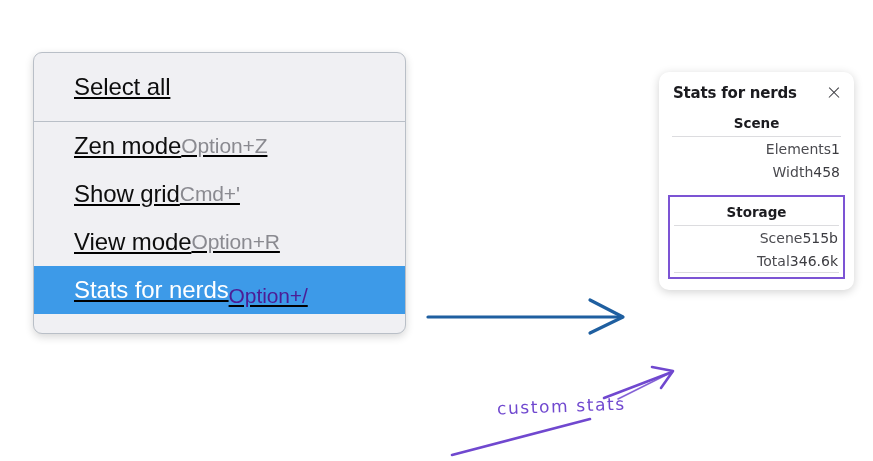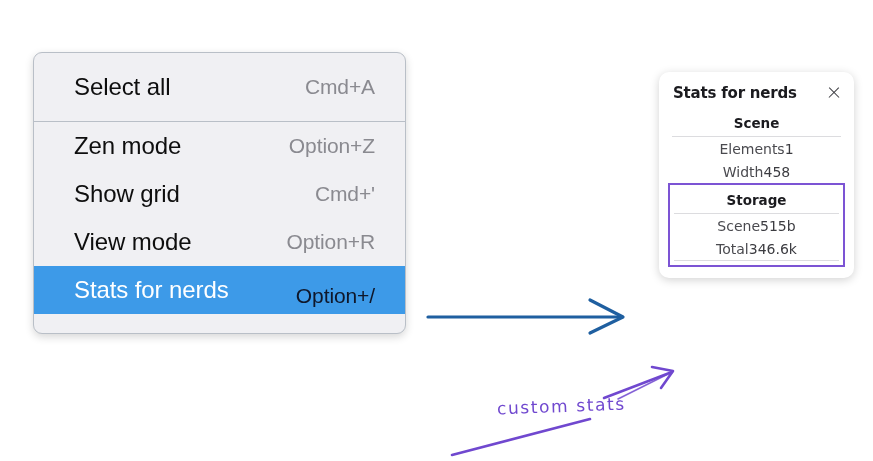--- a/index.html
+++ b/index.html
@@ -21,38 +21,39 @@
     border-radius: 9px;
     box-shadow: 0 3px 9px rgba(0,0,0,0.16);
     overflow: hidden;
   }
   .ctx-pad-top { height: 10px; }
   .ctx-pad-bottom { height: 19px; }
   .ctx-sep { height: 1px; background: #b9bfc7; margin: 10px 0 0 0; }
   .ctx-item {
     display: flex;
     align-items: center;
-    justify-content: space-between;
+    justify-content: flex-start;
     height: 48px;
     padding: 0 30px 0 40px;
     cursor: default;
+    text-decoration: underline;
   }
   .ctx-item .label {
     font-size: 24px;
     color: #0e0e0e;
     letter-spacing: -0.1px;
   }
   .ctx-item .shortcut {
     font-size: 21px;
     color: #8a8a90;
     letter-spacing: -0.1px;
   }
   .ctx-item.selected { background: #3d9ae8; }
   .ctx-item.selected .label { color: #ffffff; }
-  .ctx-item.selected .shortcut { color: #0f172a; margin-top: 12px; }
+  .ctx-item.selected .shortcut { color: #4c1d95; margin-top: 12px; }
 
   
   .stats-panel {
     position: absolute;
     left: 659px; top: 72px;
     width: 195px;
     background: #ffffff;
     border-radius: 10px;
     box-shadow: 0 2px 10px rgba(0,0,0,0.18);
     padding: 10px 12px 11px 12px;
@@ -76,29 +77,29 @@
   .close-icon::before { transform: rotate(45deg); }
   .close-icon::after  { transform: rotate(-45deg); }
 
   .sec-head {
     text-align: center;
     font-size: 13.5px; font-weight: bold; color: #1b1b1f;
     padding: 7px 0 5px 0;
   }
   .hr { height: 1px; background: #dcdcdf; margin: 0 1px; }
   .row {
-    display: flex; justify-content: center; align-items: baseline;
+    display: flex; justify-content: flex-end; align-items: baseline;
     font-size: 14px; color: #4a4a4f;
     padding: 4px 2px 3px 2px;
   }
   .row .v { color: #3c3c41; }
 
   .purple-box {
     border: 2px solid #7c54d4;
-    margin: 0 -3px 0 -3px;
+    margin: 12px -3px 0 -3px;
     padding: 0 3px 4px 3px;
   }
 
   
   .annot-layer { position: absolute; left: 0; top: 0; width: 873px; height: 461px; pointer-events: none; }
   .handwriting {
     position: absolute;
     left: 497px; top: 396px;
     font-family: "DejaVu Sans", sans-serif;
     font-size: 17px;
@@ -111,21 +112,20 @@
 </head>
 <body>
 
 <div id="root">
 
   <div class="ctx-menu">
     <div class="ctx-pad-top"></div>
 
     <div class="ctx-item">
       <span class="label">Select all</span>
-      <span class="shortcut">Cmd+A</span>
     </div>
 
     <div class="ctx-sep"></div>
 
     <div class="ctx-item">
       <span class="label">Zen mode</span>
       <span class="shortcut">Option+Z</span>
     </div>
 
     <div class="ctx-item">

